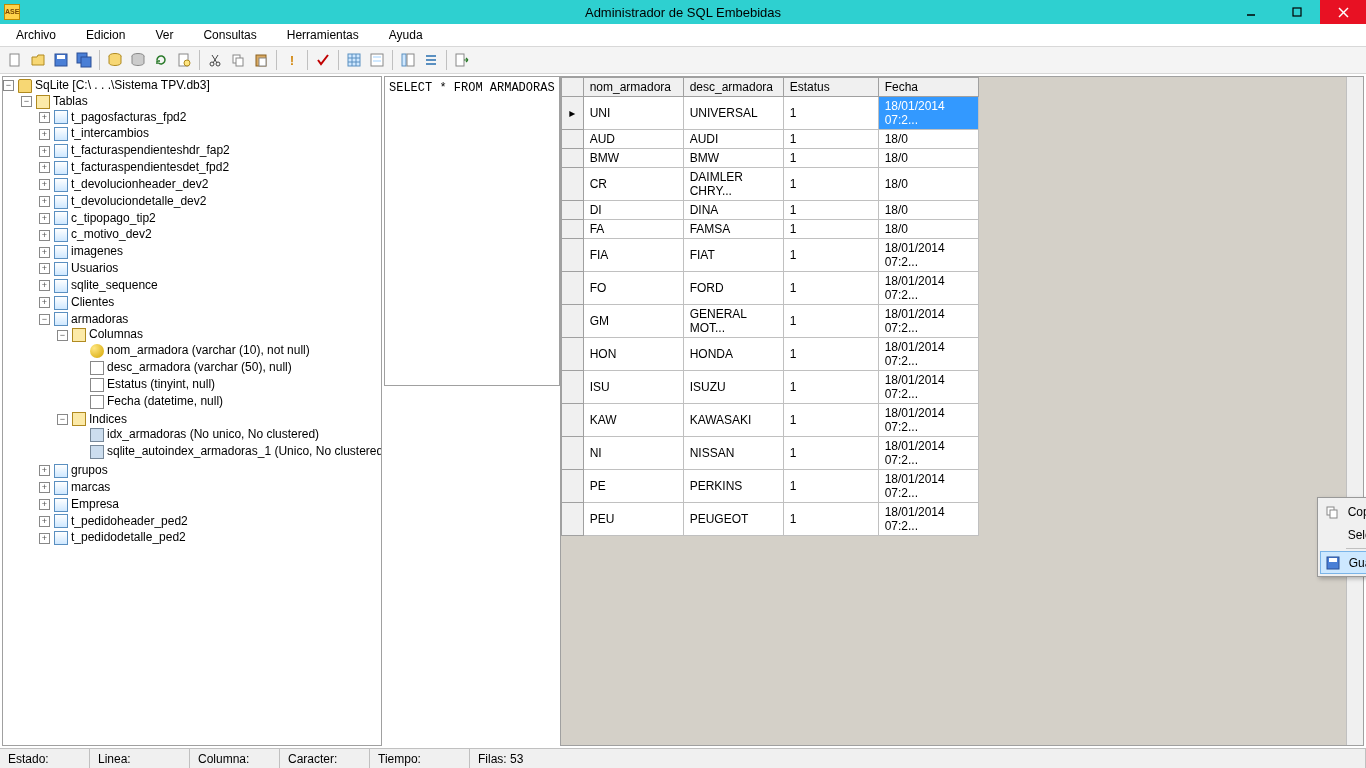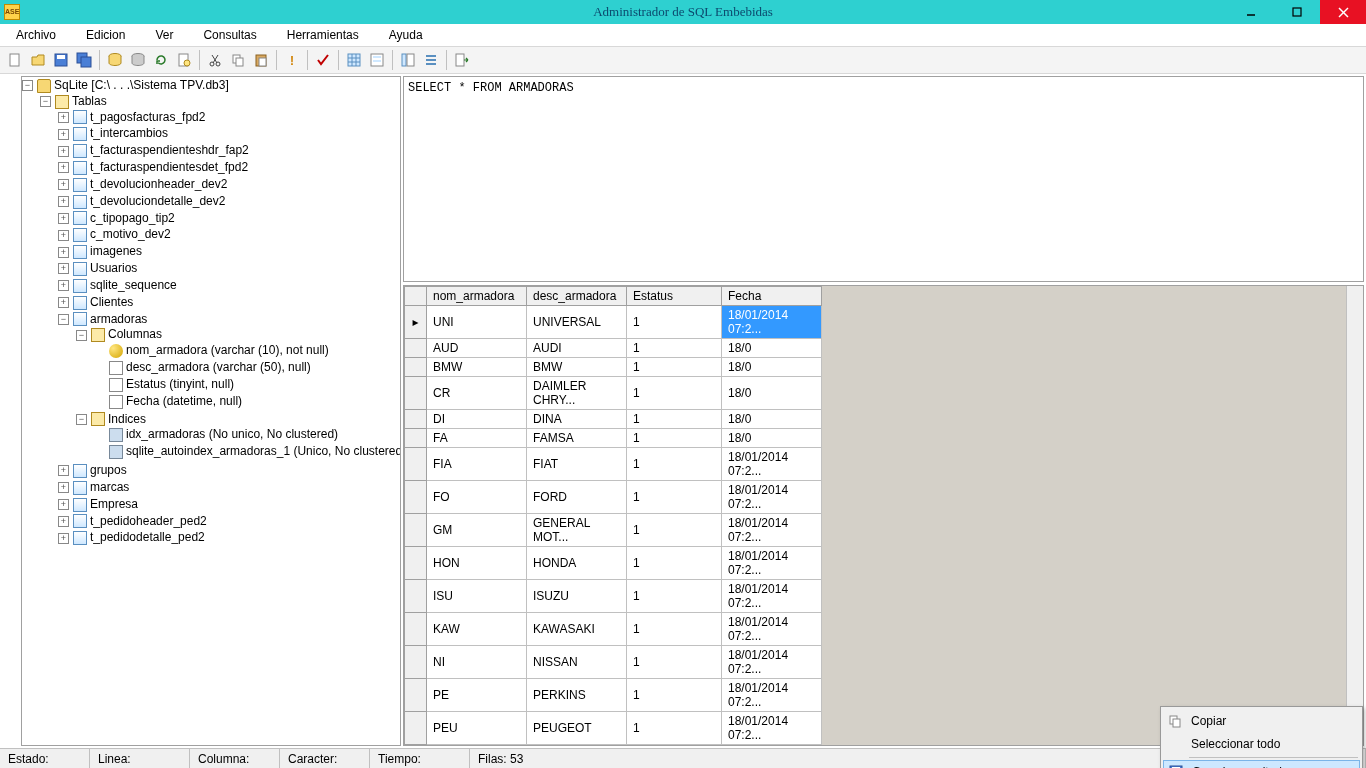--- a/index.html
+++ b/index.html
@@ -1,38 +1,38 @@
 <!DOCTYPE html>
 <html><head>
 <meta charset="utf-8">
 <style>
 * { box-sizing: border-box; margin: 0; padding: 0; font-family: "Segoe UI", Tahoma, sans-serif; font-size: 12px; }
 html, body { width: 1366px; height: 768px; overflow: hidden; background: #fff; }
 
 
 .titlebar { height: 24px; background: #2ed0d0; display: flex; align-items: center; position: relative; }
 .titlebar .app-icon { width: 16px; height: 16px; margin-left: 4px; background: #ffd24a; border: 1px solid #c08a00; font-size: 7px; text-align:center; line-height:14px; font-weight:bold; color:#7a4a00;}
-.titlebar .title { position:absolute; left:0; right:0; text-align:center; color:#0c4a6e; font-size:13px;font-family:Liberation Serif, serif; }
+.titlebar .title { position:absolute; left:0; right:0; text-align:center; color:#000000; font-size:13px; }
 .win-buttons { position:absolute; right:0; top:0; display:flex; height:24px;}
 .win-btn { width:46px; display:flex; align-items:center; justify-content:center; color:#000; }
 .win-btn.close { background:#e81123; color:#fff; }
 
 
 .menubar { height: 22px; background:#fff; border-bottom: none; display:flex; align-items:center; padding: 0 6px; gap: 10px;}
 .menubar .menu-item { padding: 2px 10px; cursor:default;}
 
 
 .toolbar { height: 28px; background:#f4f4f4; border-top:1px solid #d8d8d8; border-bottom:1px solid #d8d8d8; display:flex; align-items:center; padding:0 4px; gap:1px;}
 .tool-btn { width:22px; height:22px; display:flex; align-items:center; justify-content:center; border:1px solid transparent; }
 .tool-sep { width:1px; height:20px; background:#c0c0c0; margin:0 3px;}
 
 
-.main { display:flex; height:calc(768px - 24px - 22px - 28px - 20px);margin-left:19px; }
+.main { display:flex; height:calc(768px - 24px - 22px - 28px - 20px); }
 .tree-pane { width: 380px; border:1px solid #a0a0a0; margin:2px 0 2px 2px; background:#fff; overflow:auto;}
-.right-pane { flex:1; display:flex; flex-direction:column; margin:2px 2px 2px 2px;}
+.right-pane { flex:1; display:flex; flex-direction:row; margin:2px 2px 2px 2px;}
 
 
 .sql-editor { height:310px; border:1px solid #a0a0a0; background:#fff; font-family:"Courier New", monospace; font-size:12px; padding:4px; white-space:pre; overflow:auto;}
 .gap { height:4px;}
 
 
 .grid-wrap { flex:1; border:1px solid #a0a0a0; background:#d4d0c8; position:relative; display:flex;justify-content:space-between;}
 .grid-scroll { flex:1; overflow:auto; background:#d4d0c8;}
 table.grid { border-collapse:collapse; background:#fff;}
 table.grid th { background:#f0f0f0; border:1px solid #a0a0a0; padding:2px 6px; font-weight:normal; text-align:left; color:#000; }

